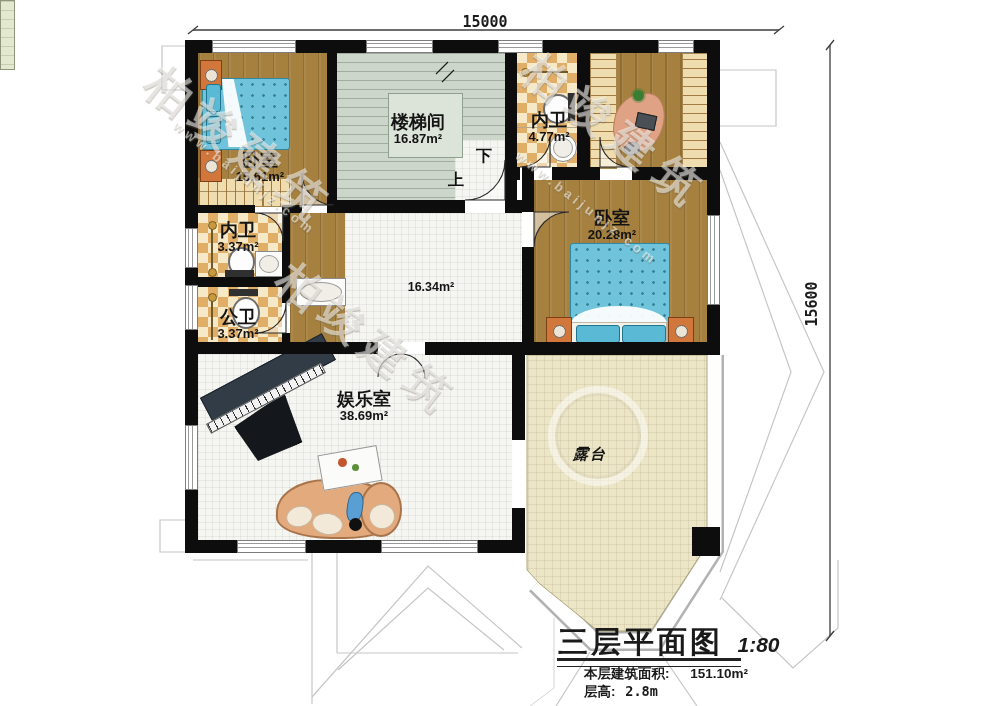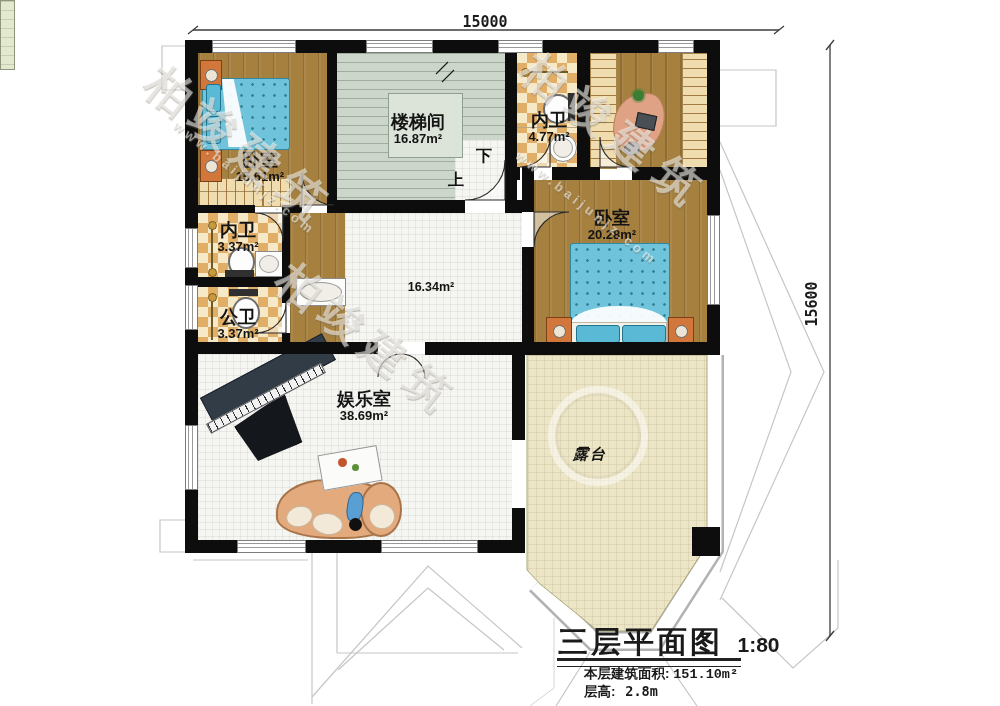--- a/index.html
+++ b/index.html
@@ -264,25 +264,25 @@
 
   <div class="wm" style="left:170px;top:52px;font-size:46px;letter-spacing:10px;transform:rotate(38deg);transform-origin:0 0;">柏竣建筑</div>
   <div class="wm" style="left:180px;top:118px;font-size:13px;letter-spacing:4px;transform:rotate(38deg);transform-origin:0 0;">www.baijunjz.com</div>
   <div class="wm" style="left:545px;top:40px;font-size:44px;letter-spacing:12px;transform:rotate(38deg);transform-origin:0 0;">柏竣建筑</div>
   <div class="wm" style="left:522px;top:148px;font-size:13px;letter-spacing:4px;transform:rotate(38deg);transform-origin:0 0;">www.baijunjz.com</div>
   <div class="wm" style="left:300px;top:250px;font-size:44px;letter-spacing:10px;transform:rotate(38deg);transform-origin:0 0;">柏竣建筑</div>
   <div class="wm-logo" style="left:548px;top:386px;"></div>
 
   <div class="tb" style="left:558px;top:622px;white-space:nowrap;">
     <span style="font-size:30px;font-weight:bold;letter-spacing:3px;">三层平面图</span>
-    <span style="font-size:21px;font-weight:bold;margin-left:10px;">1:80</span>
+    <span style="font-size:21px;font-weight:bold;margin-left:10px;font-style:italic;">1:80</span>
   </div>
   <div class="tb" style="left:557px;top:658px;width:184px;height:5px;border-top:3px solid #222;border-bottom:1px solid #222;"></div>
   <div class="tb" style="left:584px;top:665px;font-size:13.5px;font-weight:bold;white-space:nowrap;">
     <span>本层建筑面积:</span>
-    <span style="margin-left:0;font-family:Liberation Mono, monospace;">151.10m²</span>
+    <span style="margin-left:17px;font-family:Liberation Sans, sans-serif;">151.10m²</span>
   </div>
   <div class="tb" style="left:584px;top:683px;font-size:13.5px;font-weight:bold;white-space:nowrap;">
     <span>层高:</span>
     <span style="margin-left:6px;font-family:'DejaVu Sans Mono',monospace;">2.8m</span>
   </div>
 
 </div>
 
 </body></html>

